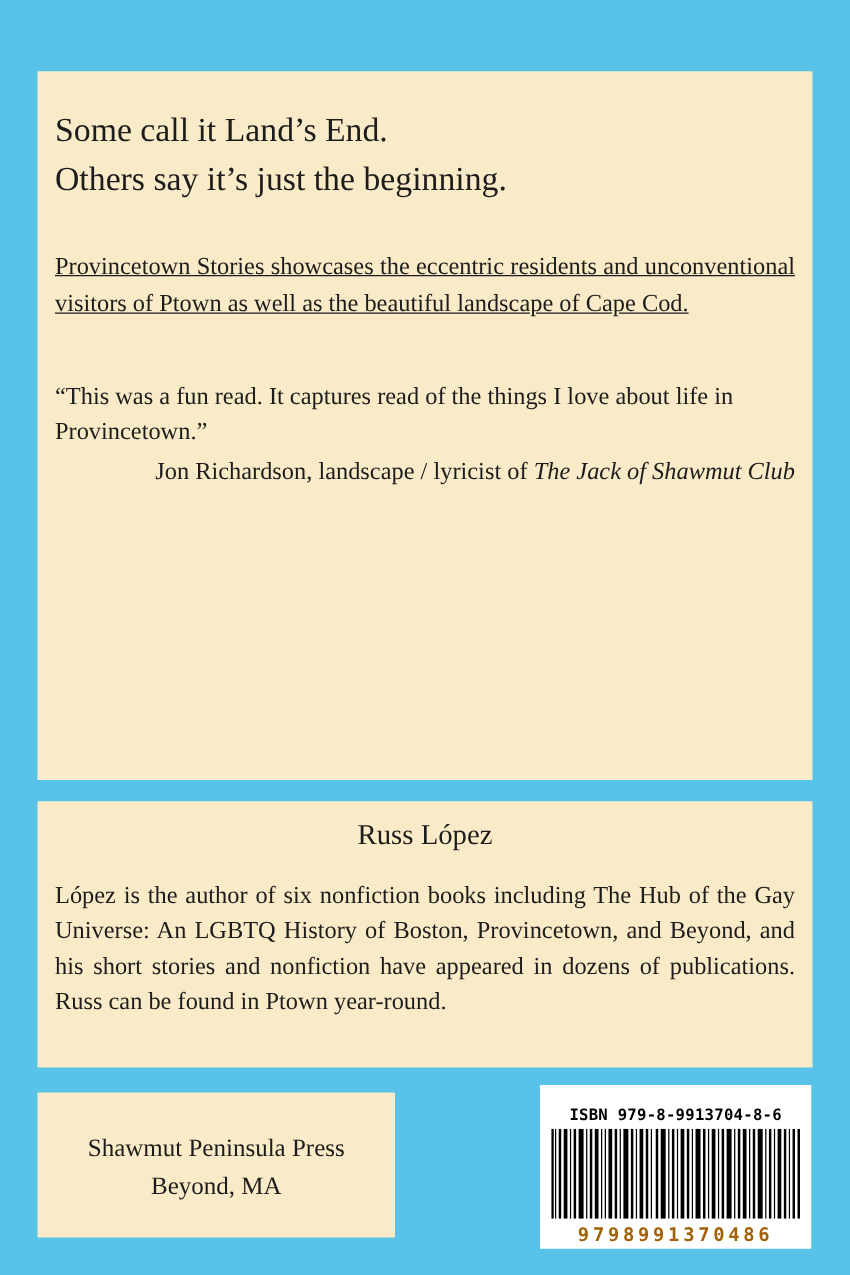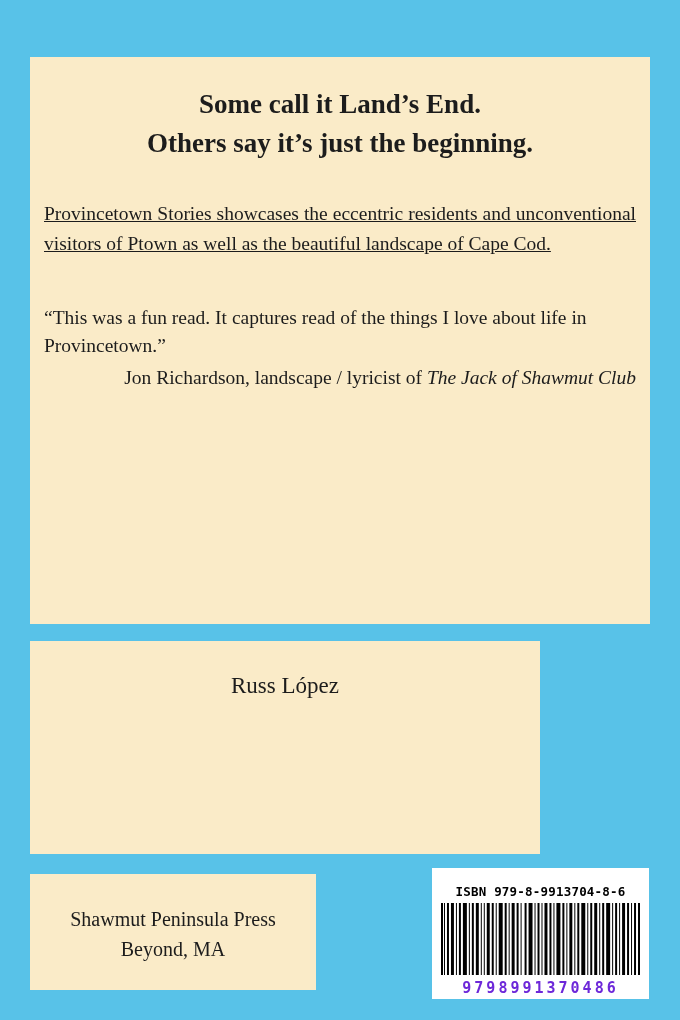--- a/index.html
+++ b/index.html
@@ -24,23 +24,23 @@
   
   .top-panel {
     left: 30px;
     top: 57px;
     width: 620px;
     height: 567px;
     padding: 28px 14px 20px 14px;
   }
   .tagline {
     margin: 0 0 36px 0;
-    text-align: center;
+    text-align: left;
     font-size: 27px;
-    font-weight: bold;
+    font-weight: normal;
     line-height: 1.45;
   }
   .tagline .line { display: block; }
   .desc {
     margin: 0 0 46px 0;
     font-size: 19.5px;
     line-height: 1.5;
     text-align: justify;
     text-decoration: underline;
   }
@@ -53,23 +53,23 @@
   .attribution {
     margin: 0;
     font-size: 19.5px;
     line-height: 1.45;
     text-align: right;
   }
   
   .author-panel {
     left: 30px;
     top: 641px;
-    width: 510px;
+    width: 620px;
     height: 213px;
-    padding: 32px 14px 20px 14px;
+    padding: 14px 14px 20px 14px;
   }
   .author-name {
     margin: 0 0 22px 0;
     text-align: center;
     font-size: 23px;
     font-weight: normal;
   }
   .author-bio {
     margin: 0;
     font-size: 19.5px;
@@ -113,21 +113,21 @@
   }
   .bars {
     display: block;
     width: 100%;
     height: 72px;
   }
   .barcode-number {
     font-family: "DejaVu Sans Mono", monospace;
     font-size: 15px;
     font-weight: bold;
-    color: #6d28d9;
+    color: #a16207;
     letter-spacing: 3px;
     margin-top: 4px;
     white-space: nowrap;
   }
 </style>
 </head>
 <body>
 
 <div class="cover">
 
@@ -136,20 +136,21 @@
       <span class="line">Some call it Land’s End.</span>
       <span class="line">Others say it’s just the beginning.</span>
     </h1>
     <p class="desc">Provincetown Stories showcases the eccentric residents and unconventional visitors of Ptown as well as the beautiful landscape of Cape Cod.</p>
     <p class="quote">“This was a fun read. It captures read of the things I love about life in Provincetown.”</p>
     <p class="attribution"><span>Jon Richardson, landscape / lyricist of </span><em>The Jack of Shawmut Club</em></p>
   </section>
 
   <section class="panel author-panel">
     <h2 class="author-name">Russ López</h2>
+    <p class="author-bio">López is the author of six nonfiction books including The Hub of the Gay Universe: An LGBTQ History of Boston, Provincetown, and Beyond, and his short stories and nonfiction have appeared in dozens of publications. Russ can be found in Ptown year-round.</p>
   </section>
 
   <section class="panel publisher-panel">
     <p class="publisher-name">Shawmut Peninsula Press</p>
     <p class="publisher-location">Beyond, MA</p>
   </section>
 
   <section class="barcode-box">
     <div class="isbn">ISBN 979-8-9913704-8-6</div>
     <svg class="bars" viewBox="0 0 200 70" preserveAspectRatio="none" aria-hidden="true">

